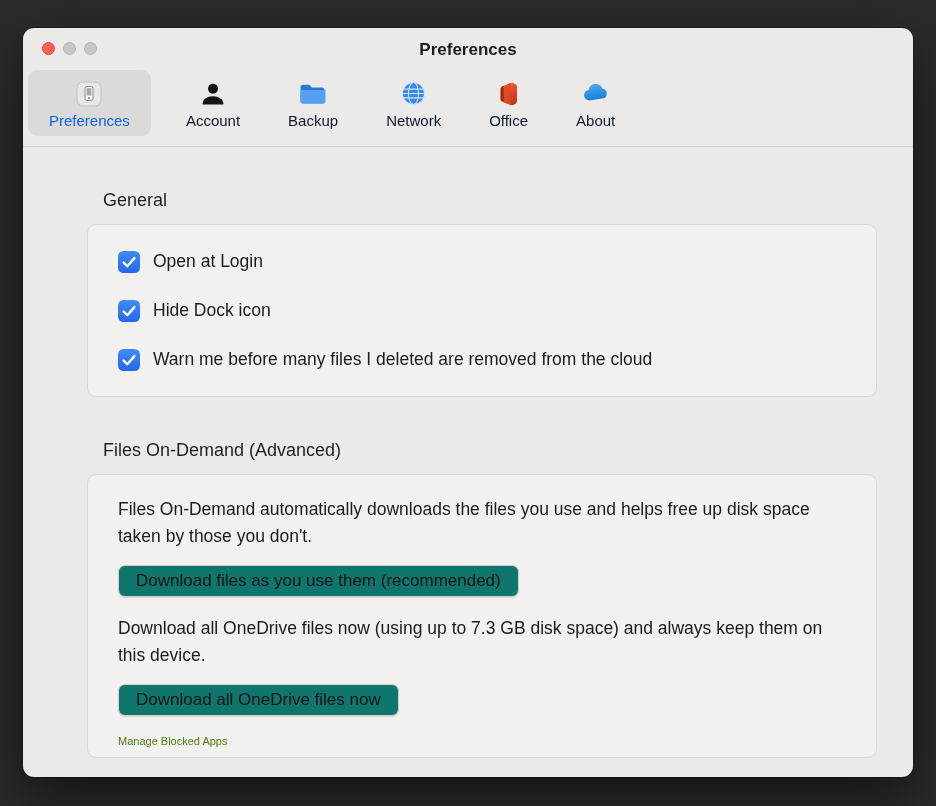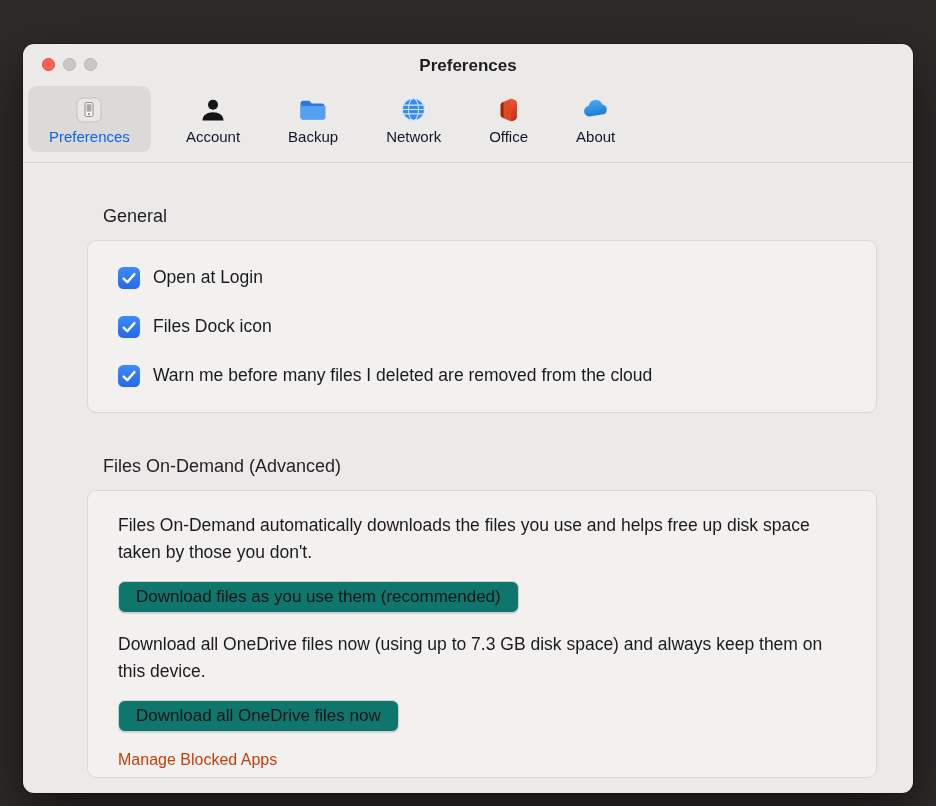--- a/index.html
+++ b/index.html
@@ -5,21 +5,21 @@
   * { margin: 0; padding: 0; box-sizing: border-box; }
   html, body { width: 936px; height: 806px; }
   body {
     background: #2d2b2a;
     font-family: "Liberation Sans", "DejaVu Sans", sans-serif;
     position: relative;
     overflow: hidden;
   }
   .window {
     position: absolute;
-    left: 23px; top: 44px;
+    left: 23px; top: 28px;
     width: 890px; height: 749px;
     background: #eceae9;
     border-radius: 11px;
     box-shadow: 0 22px 55px rgba(0,0,0,.55), 0 0 0 1px rgba(0,0,0,.25);
     overflow: hidden;
   }
   .titlebar {
     position: relative;
     height: 38px;
     display: flex;
@@ -110,22 +110,22 @@
     font-family: "Liberation Sans", "DejaVu Sans", sans-serif;
     font-size: 17px;
     color: #141416;
     box-shadow: 0 1px 1px rgba(0,0,0,.12);
     cursor: default;
   }
   .btn-gap { margin-bottom: 18px; }
   .link {
     display: inline-block;
     margin-top: 19px;
-    font-size: 16px;
-    color: #c2410c;
+    font-size: 11px;
+    color: #4d7c0f;
     text-decoration: none;
     cursor: pointer;
   }
 </style>
 </head>
 <body>
 
 <div class="window">
 
   <div class="titlebar">
@@ -242,21 +242,21 @@
         <span class="check-label">Open at Login</span>
       </div>
 
       <div class="check-row">
         <span class="checkbox">
           <svg width="22" height="22" viewBox="0 0 22 22">
             <rect width="22" height="22" rx="5.5" fill="url(#cbg1)"></rect>
             <path d="M5.6 11.6 9.3 15.2 16.4 7.1" stroke="#ffffff" stroke-width="2.4" fill="none" stroke-linecap="round" stroke-linejoin="round"></path>
           </svg>
         </span>
-        <span class="check-label">Files Dock icon</span>
+        <span class="check-label">Hide Dock icon</span>
       </div>
 
       <div class="check-row">
         <span class="checkbox">
           <svg width="22" height="22" viewBox="0 0 22 22">
             <rect width="22" height="22" rx="5.5" fill="url(#cbg1)"></rect>
             <path d="M5.6 11.6 9.3 15.2 16.4 7.1" stroke="#ffffff" stroke-width="2.4" fill="none" stroke-linecap="round" stroke-linejoin="round"></path>
           </svg>
         </span>
         <span class="check-label">Warn me before many files I deleted are removed from the cloud</span>

